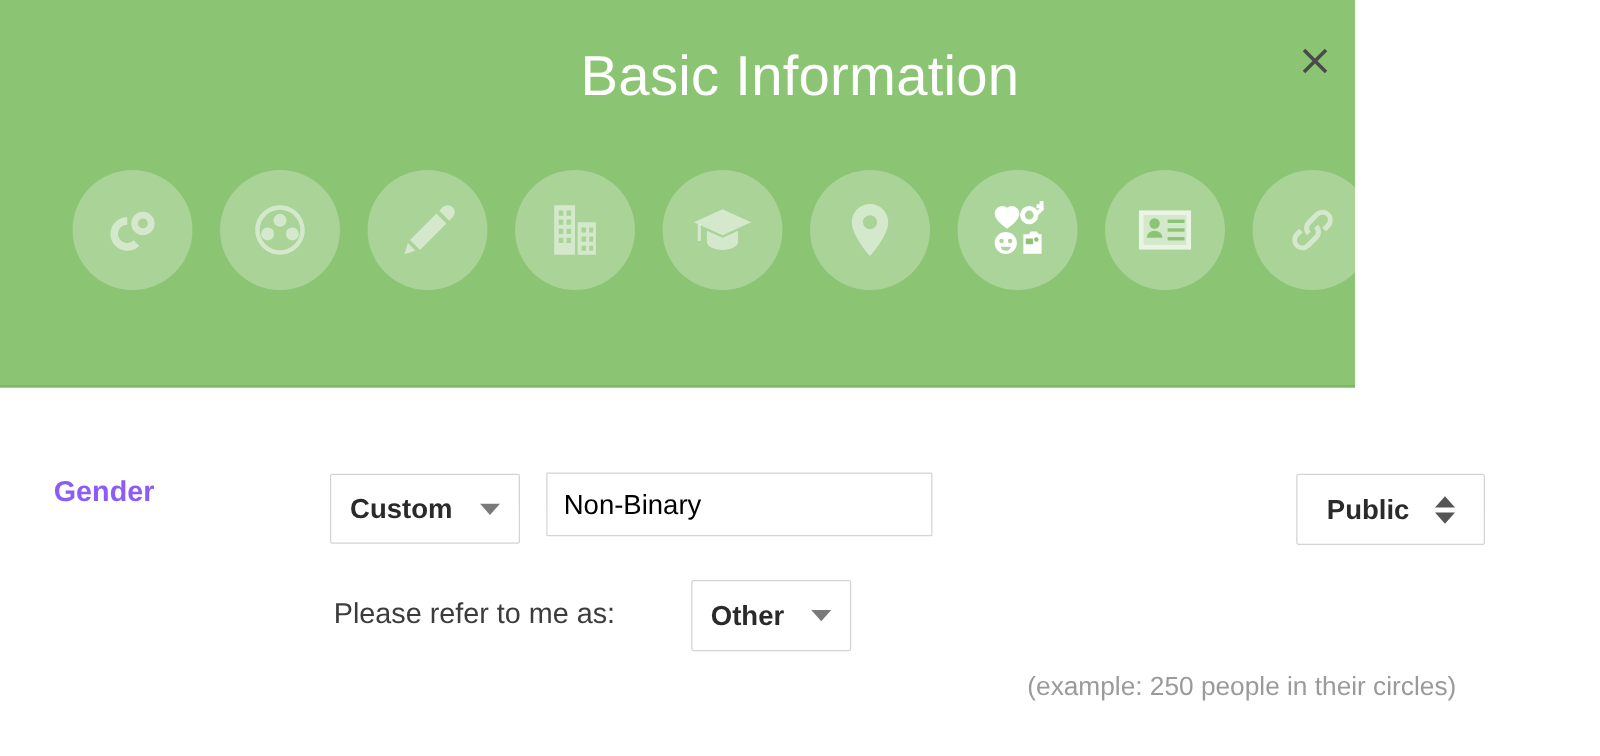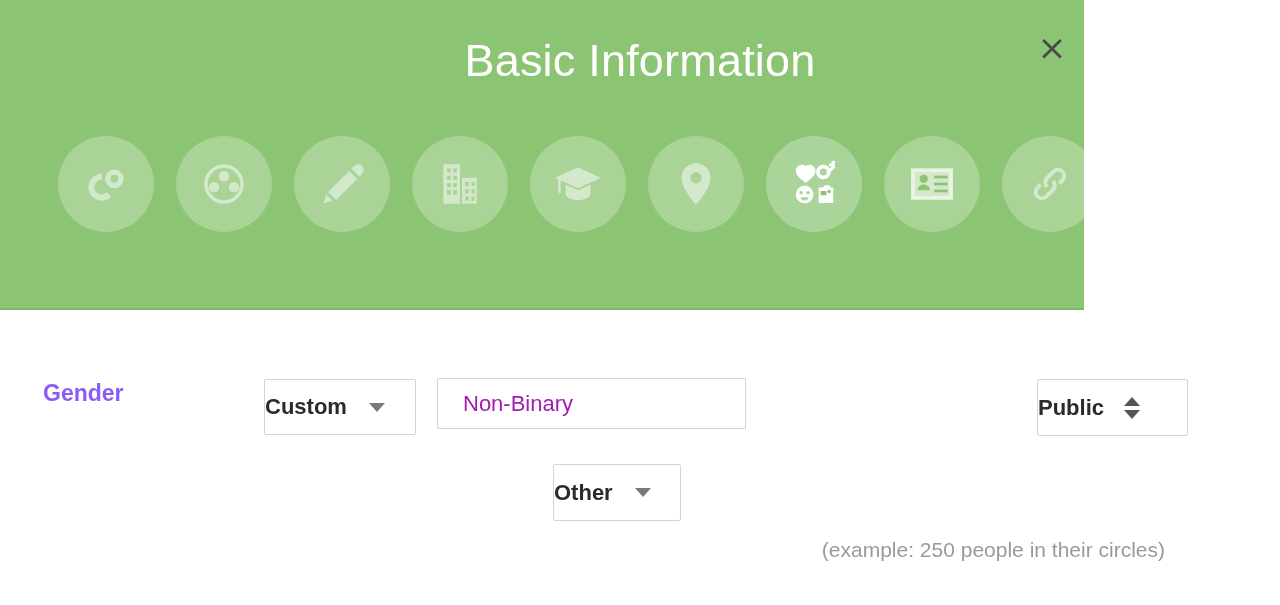--- a/index.html
+++ b/index.html
@@ -111,20 +111,21 @@
     color: #8b5cf6;
   }
 
   .select-box {
     position: absolute;
     background: #ffffff;
     border: 1px solid #d4d4d4;
     border-radius: 2px;
     display: flex;
     align-items: center;
+    justify-content: center;
     cursor: pointer;
     color: #2a2a2a;
     font-weight: bold;
   }
   .select-box .sel-label { display: inline-block; }
   .caret {
     margin-left: 22px;
     width: 0; height: 0;
     border-left: 8px solid transparent;
     border-right: 8px solid transparent;
@@ -138,24 +139,24 @@
     font-size: 22px;
   }
 
   #gender-custom-input {
     position: absolute;
     left: 437px; top: 378px;
     width: 309px; height: 51px;
     border: 1px solid #d4d4d4;
     border-radius: 1px;
     background: #ffffff;
-    padding: 0 25px;
+    padding: 0 13px;
     font-family: "Liberation Sans", sans-serif;
     font-size: 22px;
-    color: #a21caf;
+    color: #000000;
     outline: none;
   }
 
   #gender-visibility-select {
     left: 1037px; top: 379px;
     width: 151px; height: 57px;
     font-size: 22px;
   }
   .stepper-arrows {
     margin-left: 20px;
@@ -324,20 +325,21 @@
   <input id="gender-custom-input" type="text" value="Non-Binary" style="">
 
   <div id="gender-visibility-select" class="select-box">
     <span class="sel-label">Public</span>
     <span class="stepper-arrows">
       <span class="up"></span>
       <span class="down"></span>
     </span>
   </div>
 
+  <div id="pronoun-label">Please refer to me as:</div>
 
   <div id="pronoun-select" class="select-box">
     <span class="sel-label">Other</span>
     <span class="caret"></span>
   </div>
 
   <div id="pronoun-example">(example: 250 people in their circles)</div>
 
 </div>
 

